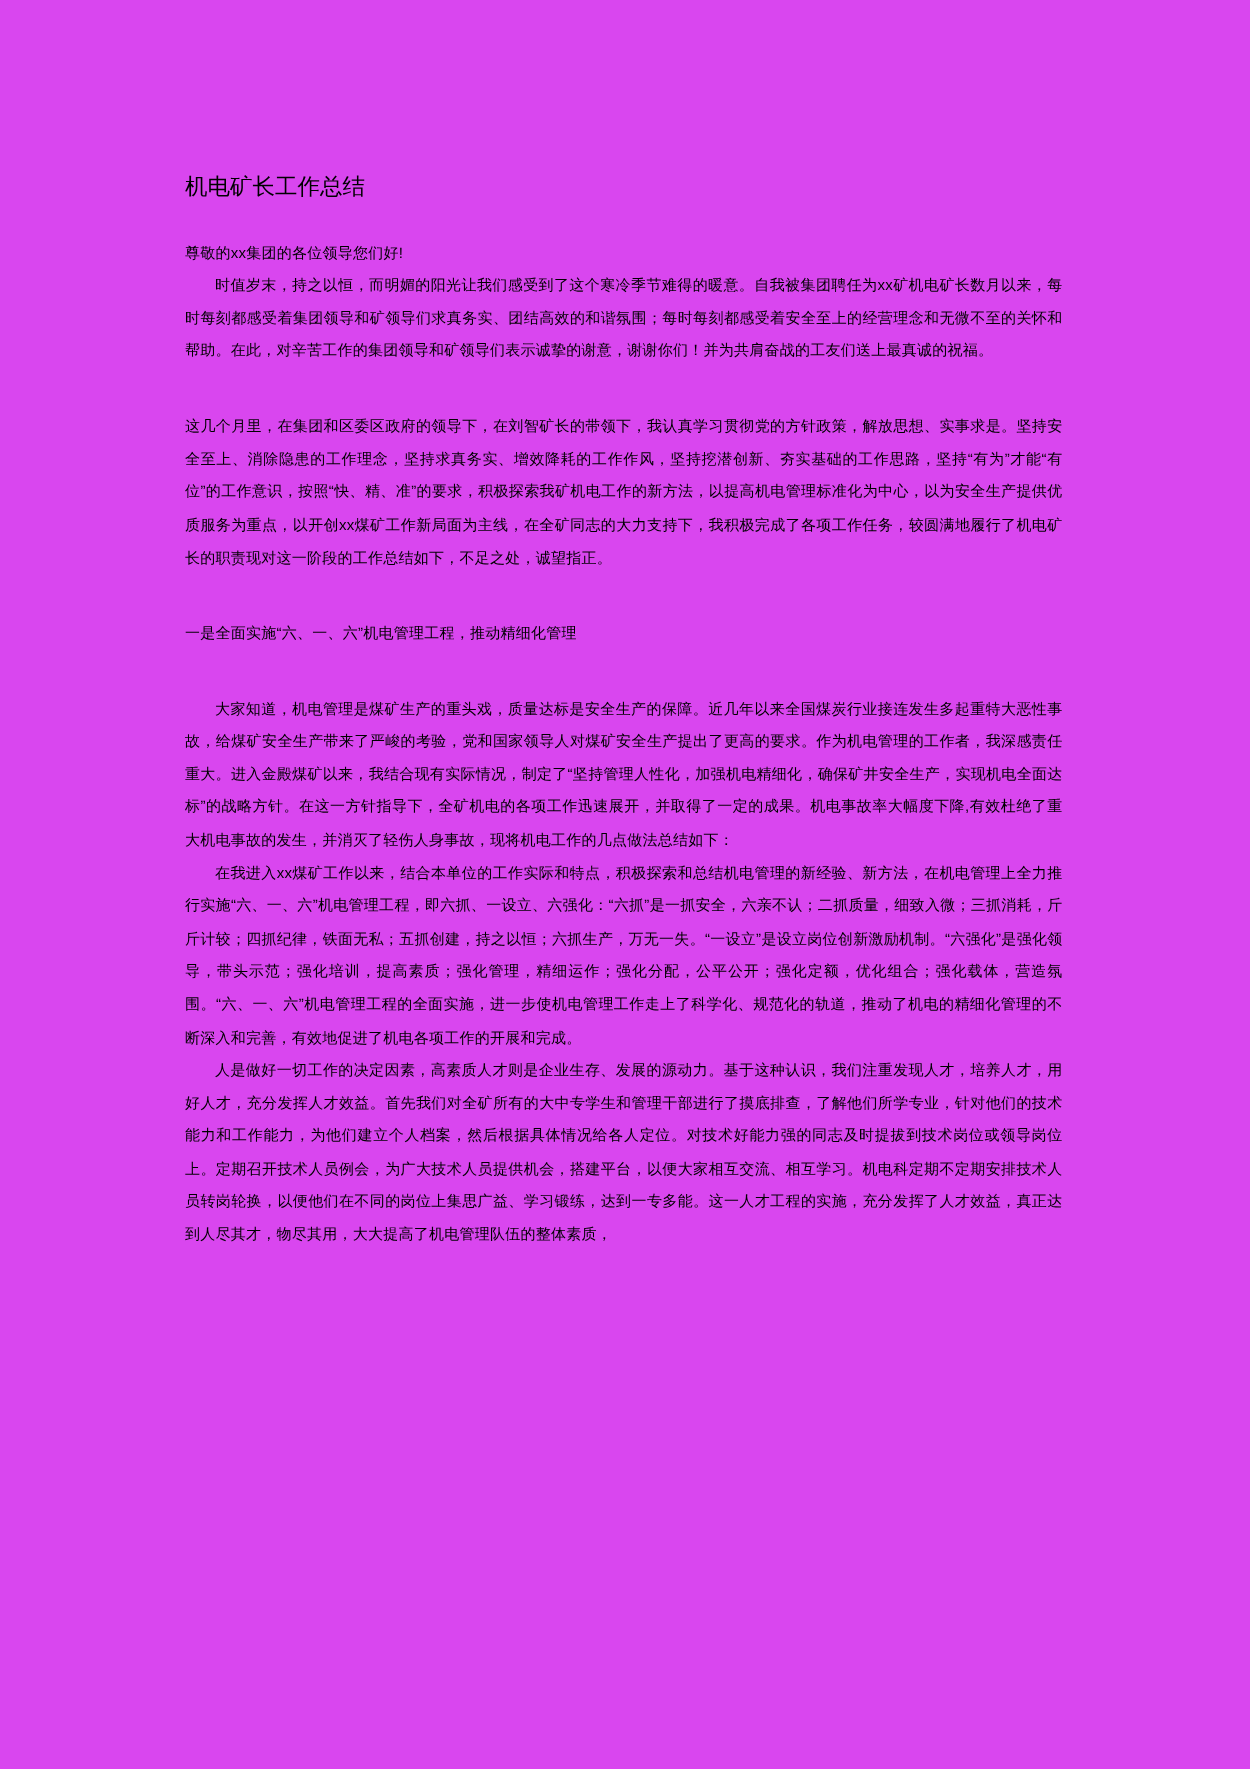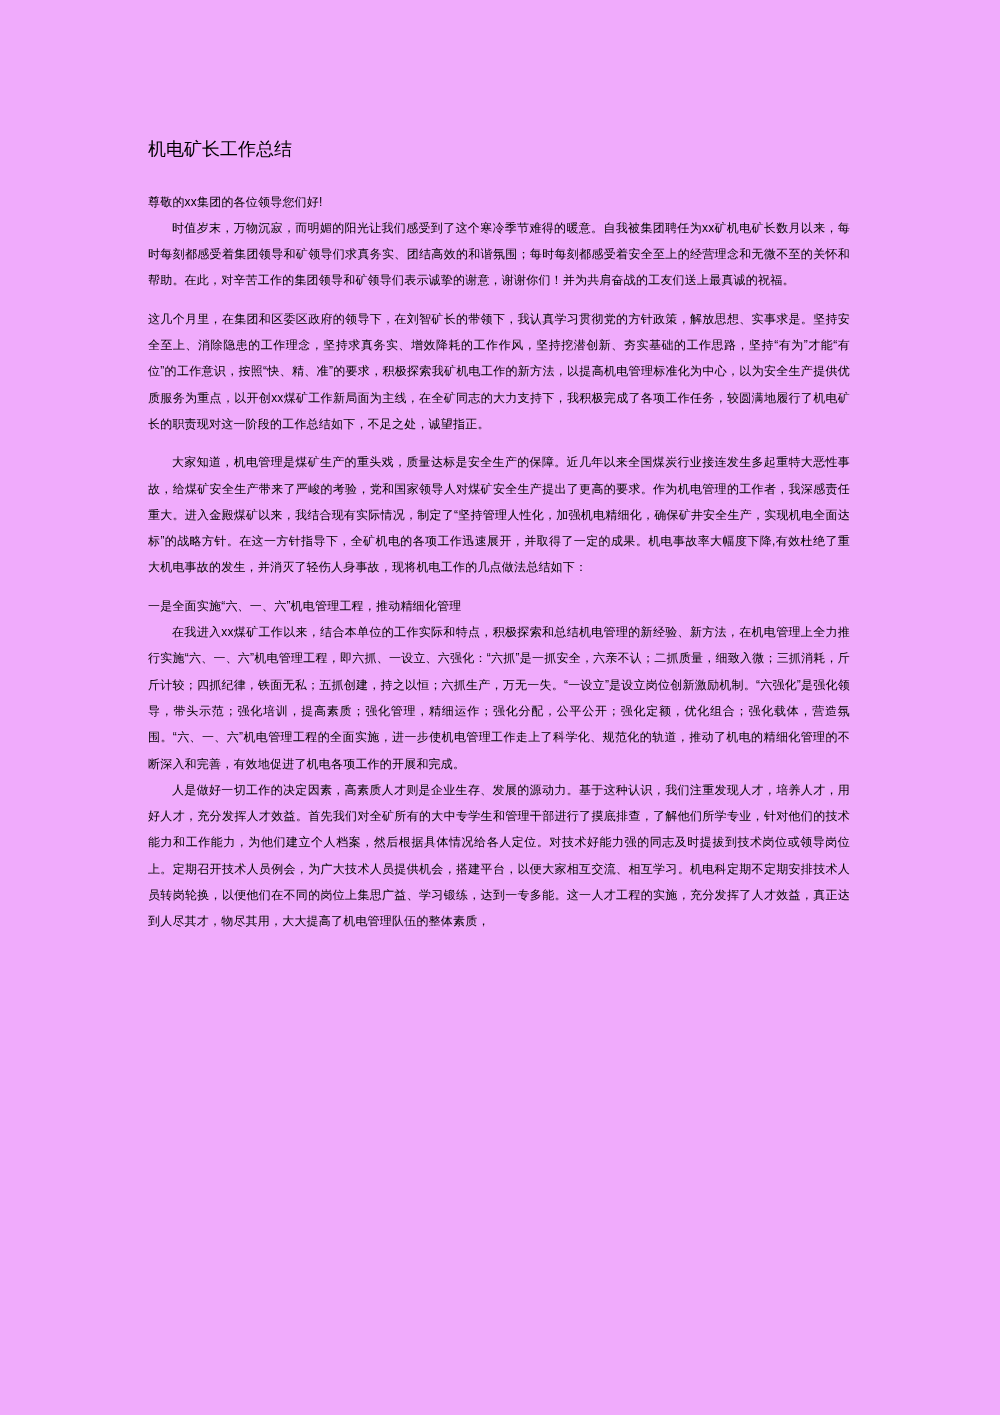--- a/index.html
+++ b/index.html
@@ -9,47 +9,47 @@
     height: 1415px;
     position: relative;
     font-family: "Liberation Sans", sans-serif;
     overflow: hidden;
   }
   .page {
     position: absolute;
     left: 0; top: 0;
     width: 1000px;
     height: 1415px;
-    background: #f0abfc;
+    background: #d946ef;
     padding: 136px 150px 72px 148px;
   }
   .doc-title {
     font-size: 18px;
     line-height: 26.3px;
     font-weight: normal;
     color: #000000;
     margin-bottom: 26.3px; 
     text-align: left;
   }
   .para {
     font-size: 12px;
     line-height: 26.3px;
     color: #000000;
     text-align: justify;
     letter-spacing: 0.2px;
   }
   .indent { text-indent: 2em; }
-  .gap-before { margin-top: 12px; } 
+  .gap-before { margin-top: 34px; } 
 </style>
 </head>
 <body>
 
 <div class="page">
   <h1 class="doc-title">机电矿长工作总结</h1>
 
   <p class="para">尊敬的xx集团的各位领导您们好!</p>
-  <p class="para indent">时值岁末，万物沉寂，而明媚的阳光让我们感受到了这个寒冷季节难得的暖意。自我被集团聘任为xx矿机电矿长数月以来，每时每刻都感受着集团领导和矿领导们求真务实、团结高效的和谐氛围；每时每刻都感受着安全至上的经营理念和无微不至的关怀和帮助。在此，对辛苦工作的集团领导和矿领导们表示诚挚的谢意，谢谢你们！并为共肩奋战的工友们送上最真诚的祝福。</p>
+  <p class="para indent">时值岁末，持之以恒，而明媚的阳光让我们感受到了这个寒冷季节难得的暖意。自我被集团聘任为xx矿机电矿长数月以来，每时每刻都感受着集团领导和矿领导们求真务实、团结高效的和谐氛围；每时每刻都感受着安全至上的经营理念和无微不至的关怀和帮助。在此，对辛苦工作的集团领导和矿领导们表示诚挚的谢意，谢谢你们！并为共肩奋战的工友们送上最真诚的祝福。</p>
   <p class="para gap-before">这几个月里，在集团和区委区政府的领导下，在刘智矿长的带领下，我认真学习贯彻党的方针政策，解放思想、实事求是。坚持安全至上、消除隐患的工作理念，坚持求真务实、增效降耗的工作作风，坚持挖潜创新、夯实基础的工作思路，坚持“有为”才能“有位”的工作意识，按照“快、精、准”的要求，积极探索我矿机电工作的新方法，以提高机电管理标准化为中心，以为安全生产提供优质服务为重点，以开创xx煤矿工作新局面为主线，在全矿同志的大力支持下，我积极完成了各项工作任务，较圆满地履行了机电矿长的职责现对这一阶段的工作总结如下，不足之处，诚望指正。</p>
+  <p class="para gap-before">一是全面实施“六、一、六”机电管理工程，推动精细化管理</p>
   <p class="para indent gap-before">大家知道，机电管理是煤矿生产的重头戏，质量达标是安全生产的保障。近几年以来全国煤炭行业接连发生多起重特大恶性事故，给煤矿安全生产带来了严峻的考验，党和国家领导人对煤矿安全生产提出了更高的要求。作为机电管理的工作者，我深感责任重大。进入金殿煤矿以来，我结合现有实际情况，制定了“坚持管理人性化，加强机电精细化，确保矿井安全生产，实现机电全面达标”的战略方针。在这一方针指导下，全矿机电的各项工作迅速展开，并取得了一定的成果。机电事故率大幅度下降,有效杜绝了重大机电事故的发生，并消灭了轻伤人身事故，现将机电工作的几点做法总结如下：</p>
-  <p class="para gap-before">一是全面实施“六、一、六”机电管理工程，推动精细化管理</p>
   <p class="para indent">在我进入xx煤矿工作以来，结合本单位的工作实际和特点，积极探索和总结机电管理的新经验、新方法，在机电管理上全力推行实施“六、一、六”机电管理工程，即六抓、一设立、六强化：“六抓”是一抓安全，六亲不认；二抓质量，细致入微；三抓消耗，斤斤计较；四抓纪律，铁面无私；五抓创建，持之以恒；六抓生产，万无一失。“一设立”是设立岗位创新激励机制。“六强化”是强化领导，带头示范；强化培训，提高素质；强化管理，精细运作；强化分配，公平公开；强化定额，优化组合；强化载体，营造氛围。“六、一、六”机电管理工程的全面实施，进一步使机电管理工作走上了科学化、规范化的轨道，推动了机电的精细化管理的不断深入和完善，有效地促进了机电各项工作的开展和完成。</p>
   <p class="para indent">人是做好一切工作的决定因素，高素质人才则是企业生存、发展的源动力。基于这种认识，我们注重发现人才，培养人才，用好人才，充分发挥人才效益。首先我们对全矿所有的大中专学生和管理干部进行了摸底排查，了解他们所学专业，针对他们的技术能力和工作能力，为他们建立个人档案，然后根据具体情况给各人定位。对技术好能力强的同志及时提拔到技术岗位或领导岗位上。定期召开技术人员例会，为广大技术人员提供机会，搭建平台，以便大家相互交流、相互学习。机电科定期不定期安排技术人员转岗轮换，以便他们在不同的岗位上集思广益、学习锻练，达到一专多能。这一人才工程的实施，充分发挥了人才效益，真正达到人尽其才，物尽其用，大大提高了机电管理队伍的整体素质，</p>
 </div>
 
 </body></html>

